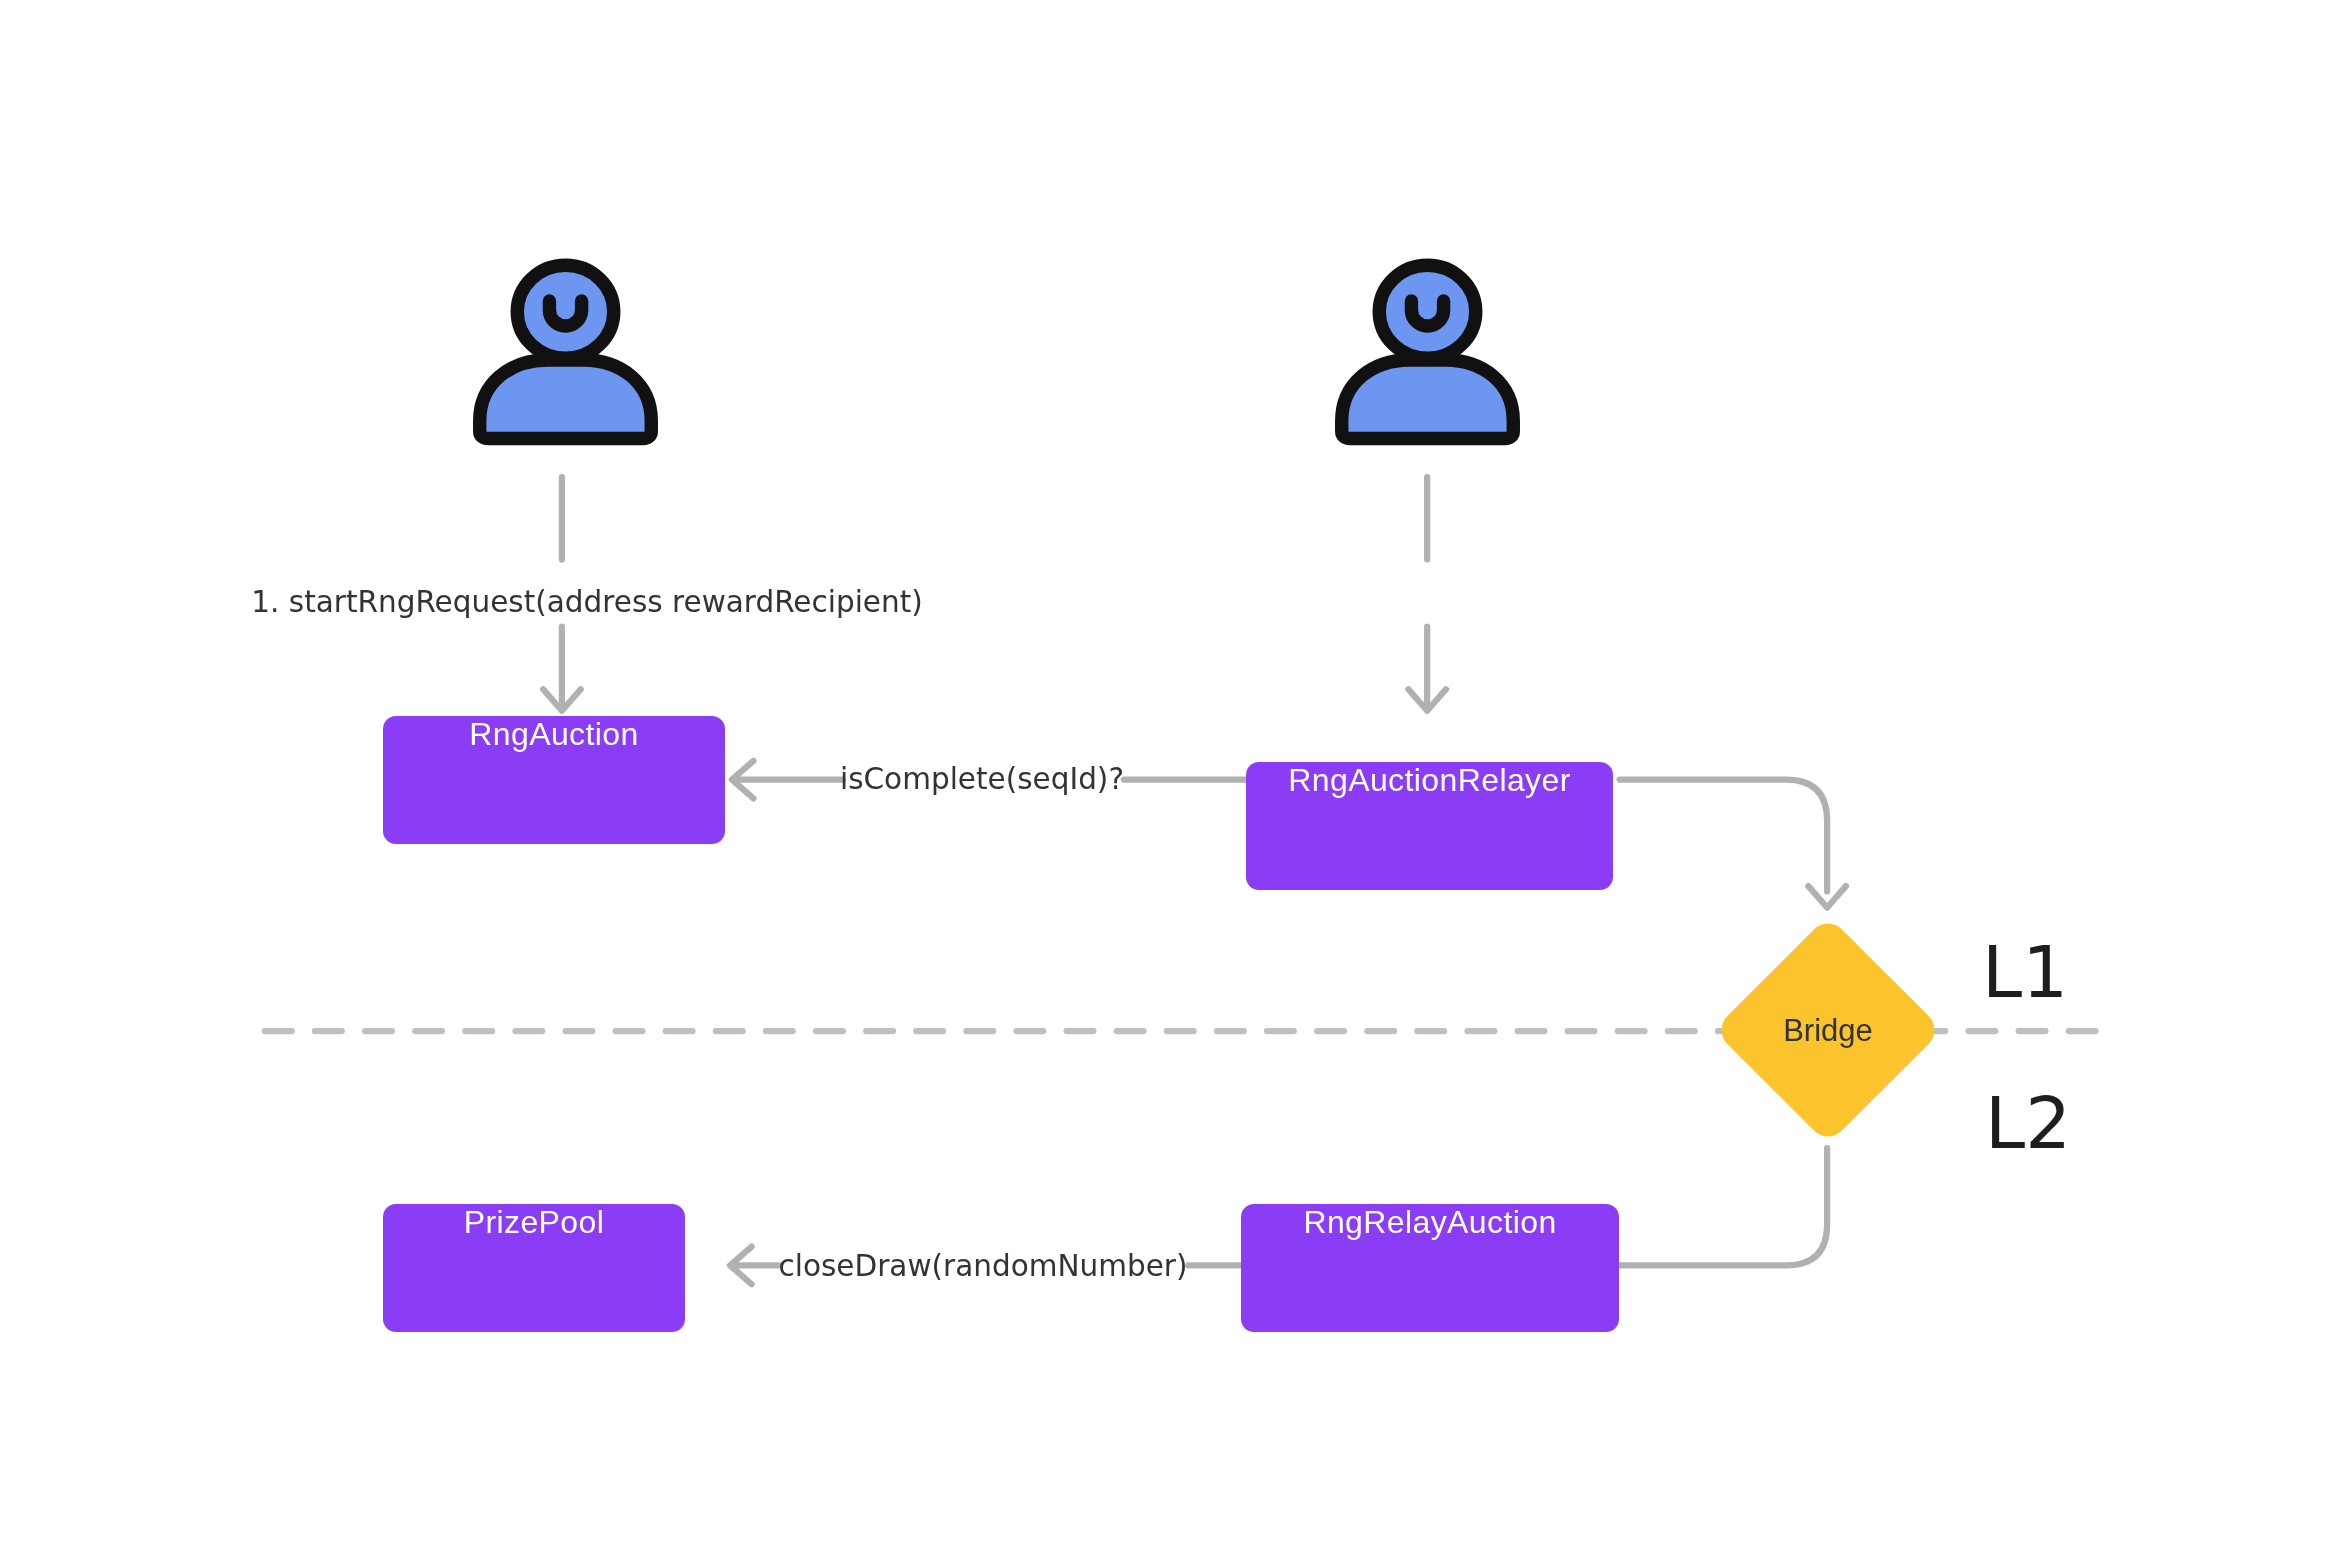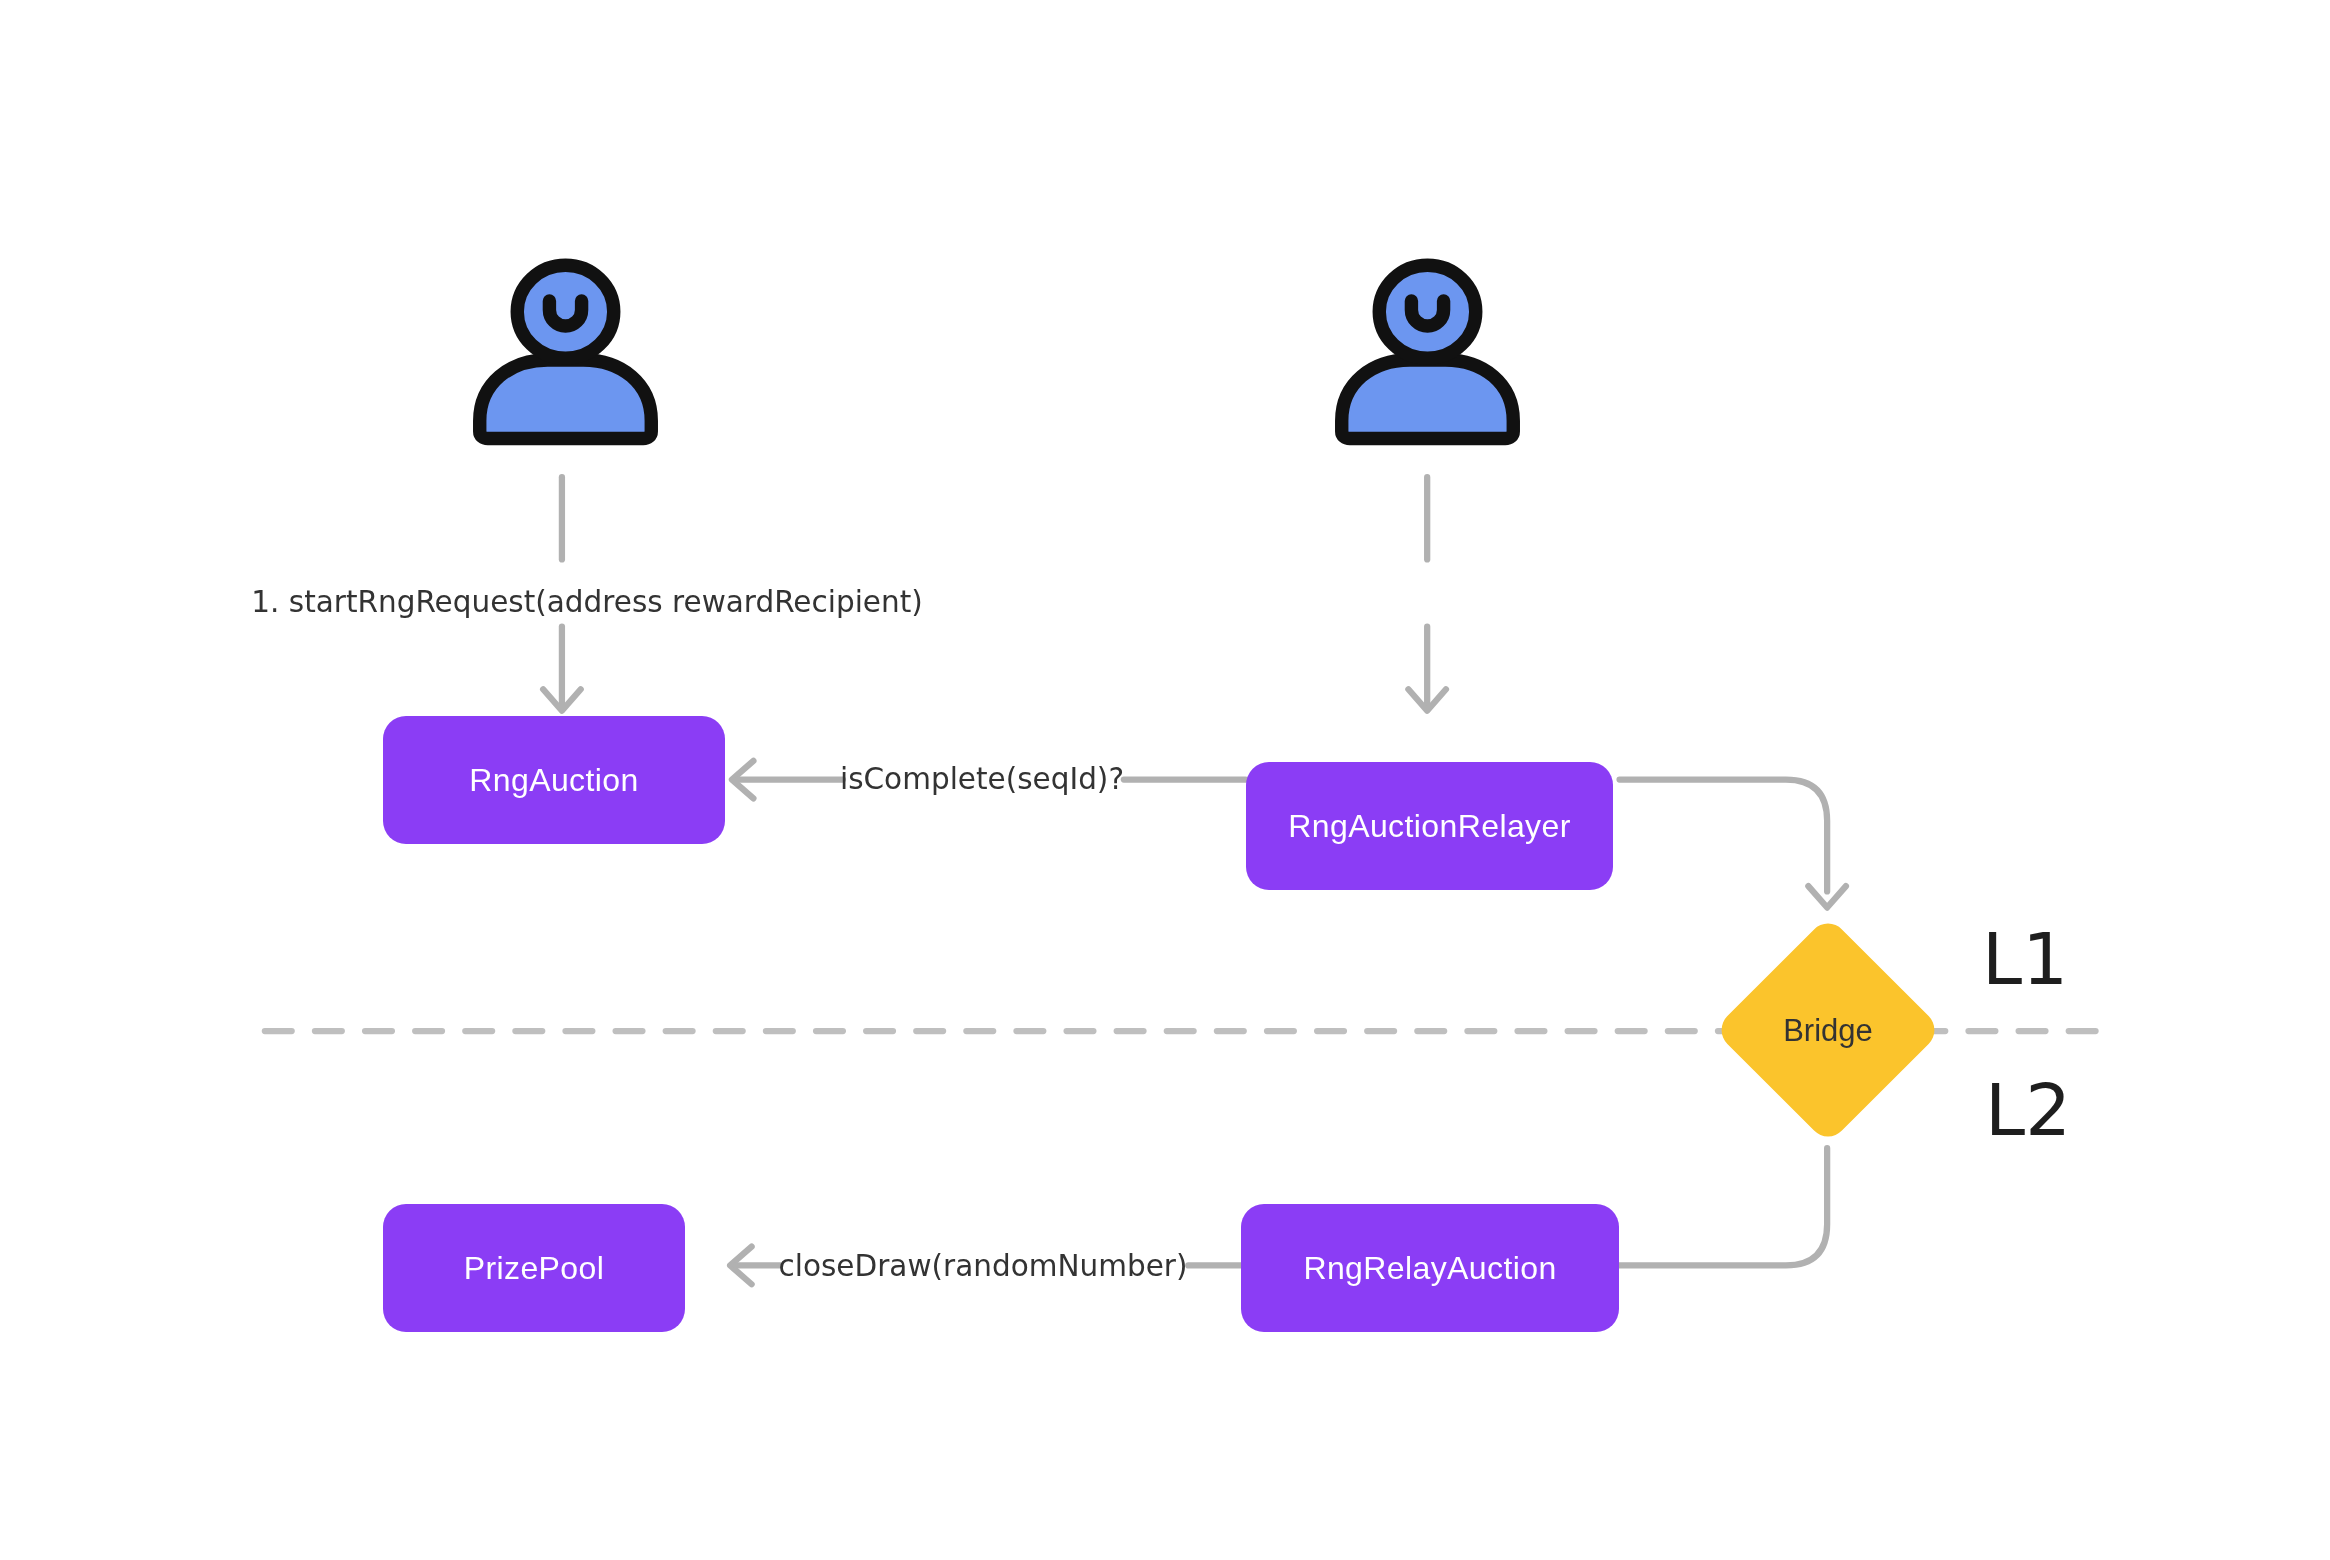--- a/index.html
+++ b/index.html
@@ -9,22 +9,22 @@
     font-family: "Liberation Sans", sans-serif;
     overflow: hidden;
   }
   .canvas { position: relative; width: 2330px; height: 1561px; background: #ffffff; }
   .connector-layer { position: absolute; left: 0; top: 0; width: 2330px; height: 1561px; }
   .avatar { position: absolute; width: 193px; height: 190px; }
   .avatar.left  { left: 469px;  top: 256px; }
   .avatar.right { left: 1331px; top: 256px; }
   .node {
     position: absolute; height: 128px;
-    background: #8B3DF5; border-radius: 23px;
-    display: flex; align-items: center; justify-content: center;
+    background: #8B3DF5; border-radius: 13px;
+    display: flex; align-items: flex-start; justify-content: center;
   }
   .node-label {
     color: #ffffff; font-size: 32px; font-weight: 400;
     letter-spacing: 0.4px; white-space: nowrap;
   }
   .node.rng-auction        { left: 383px;  top: 716px;  width: 342px; }
   .node.rng-auction-relayer{ left: 1246px; top: 716px;  width: 367px; margin-top: 46px; }
   .node.prize-pool         { left: 383px;  top: 1204px; width: 302px; }
   .node.rng-relay-auction  { left: 1241px; top: 1204px; width: 378px; }
   .diamond {
@@ -45,21 +45,21 @@
   .label.close-draw { left: 983px; top: 1266px; }
   .bridge-label {
     position: absolute; left: 1828px; top: 1031px;
     transform: translate(-50%, -50%);
     font-family: "Liberation Sans", sans-serif;
     font-size: 31px; font-weight: 400; color: #333333; white-space: nowrap;
   }
   .layer-label {
     position: absolute; transform: translate(-50%, -50%);
     font-family: "DejaVu Sans", sans-serif;
-    font-size: 72px; font-weight: 400; color: #1E1E1E; white-space: nowrap;
+    font-size: 72px; font-weight: 400; color: #1E1E1E; white-space: nowrap; margin-top: 13px;
   }
   .layer-label.l1 { left: 2025px; top: 959px; }
   .layer-label.l2 { left: 2028px; top: 1110px; }
 </style>
 </head>
 <body>
 
 <div class="canvas">
 
   <svg class="connector-layer" width="2330" height="1561" viewBox="0 0 2604 1744" fill="none" xmlns="http://www.w3.org/2000/svg">

